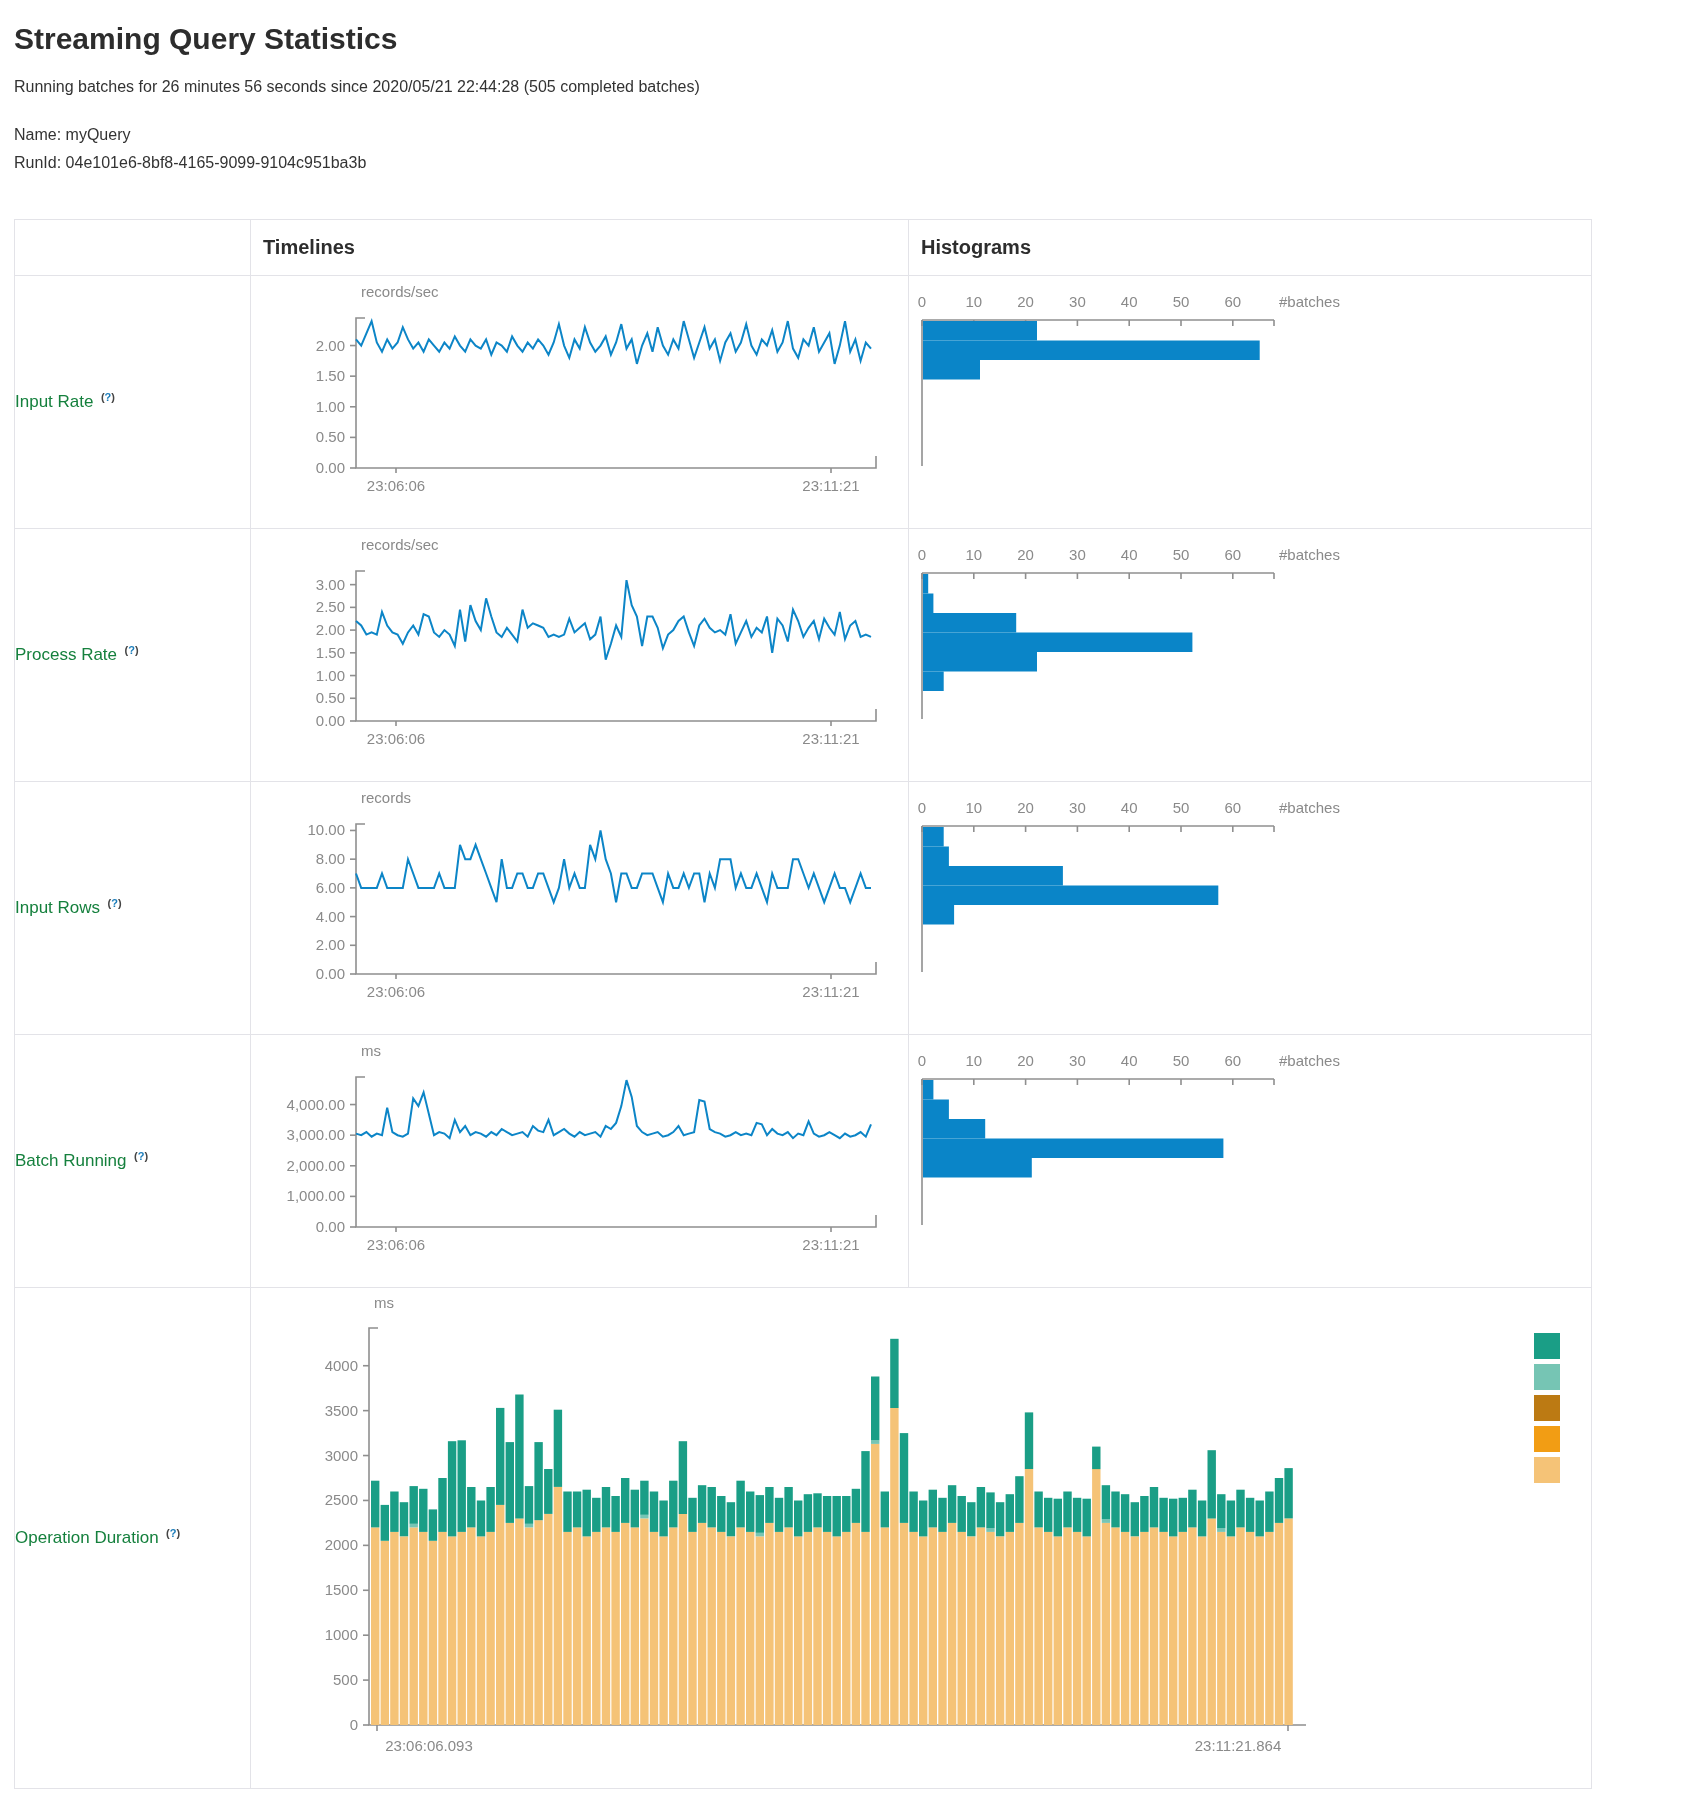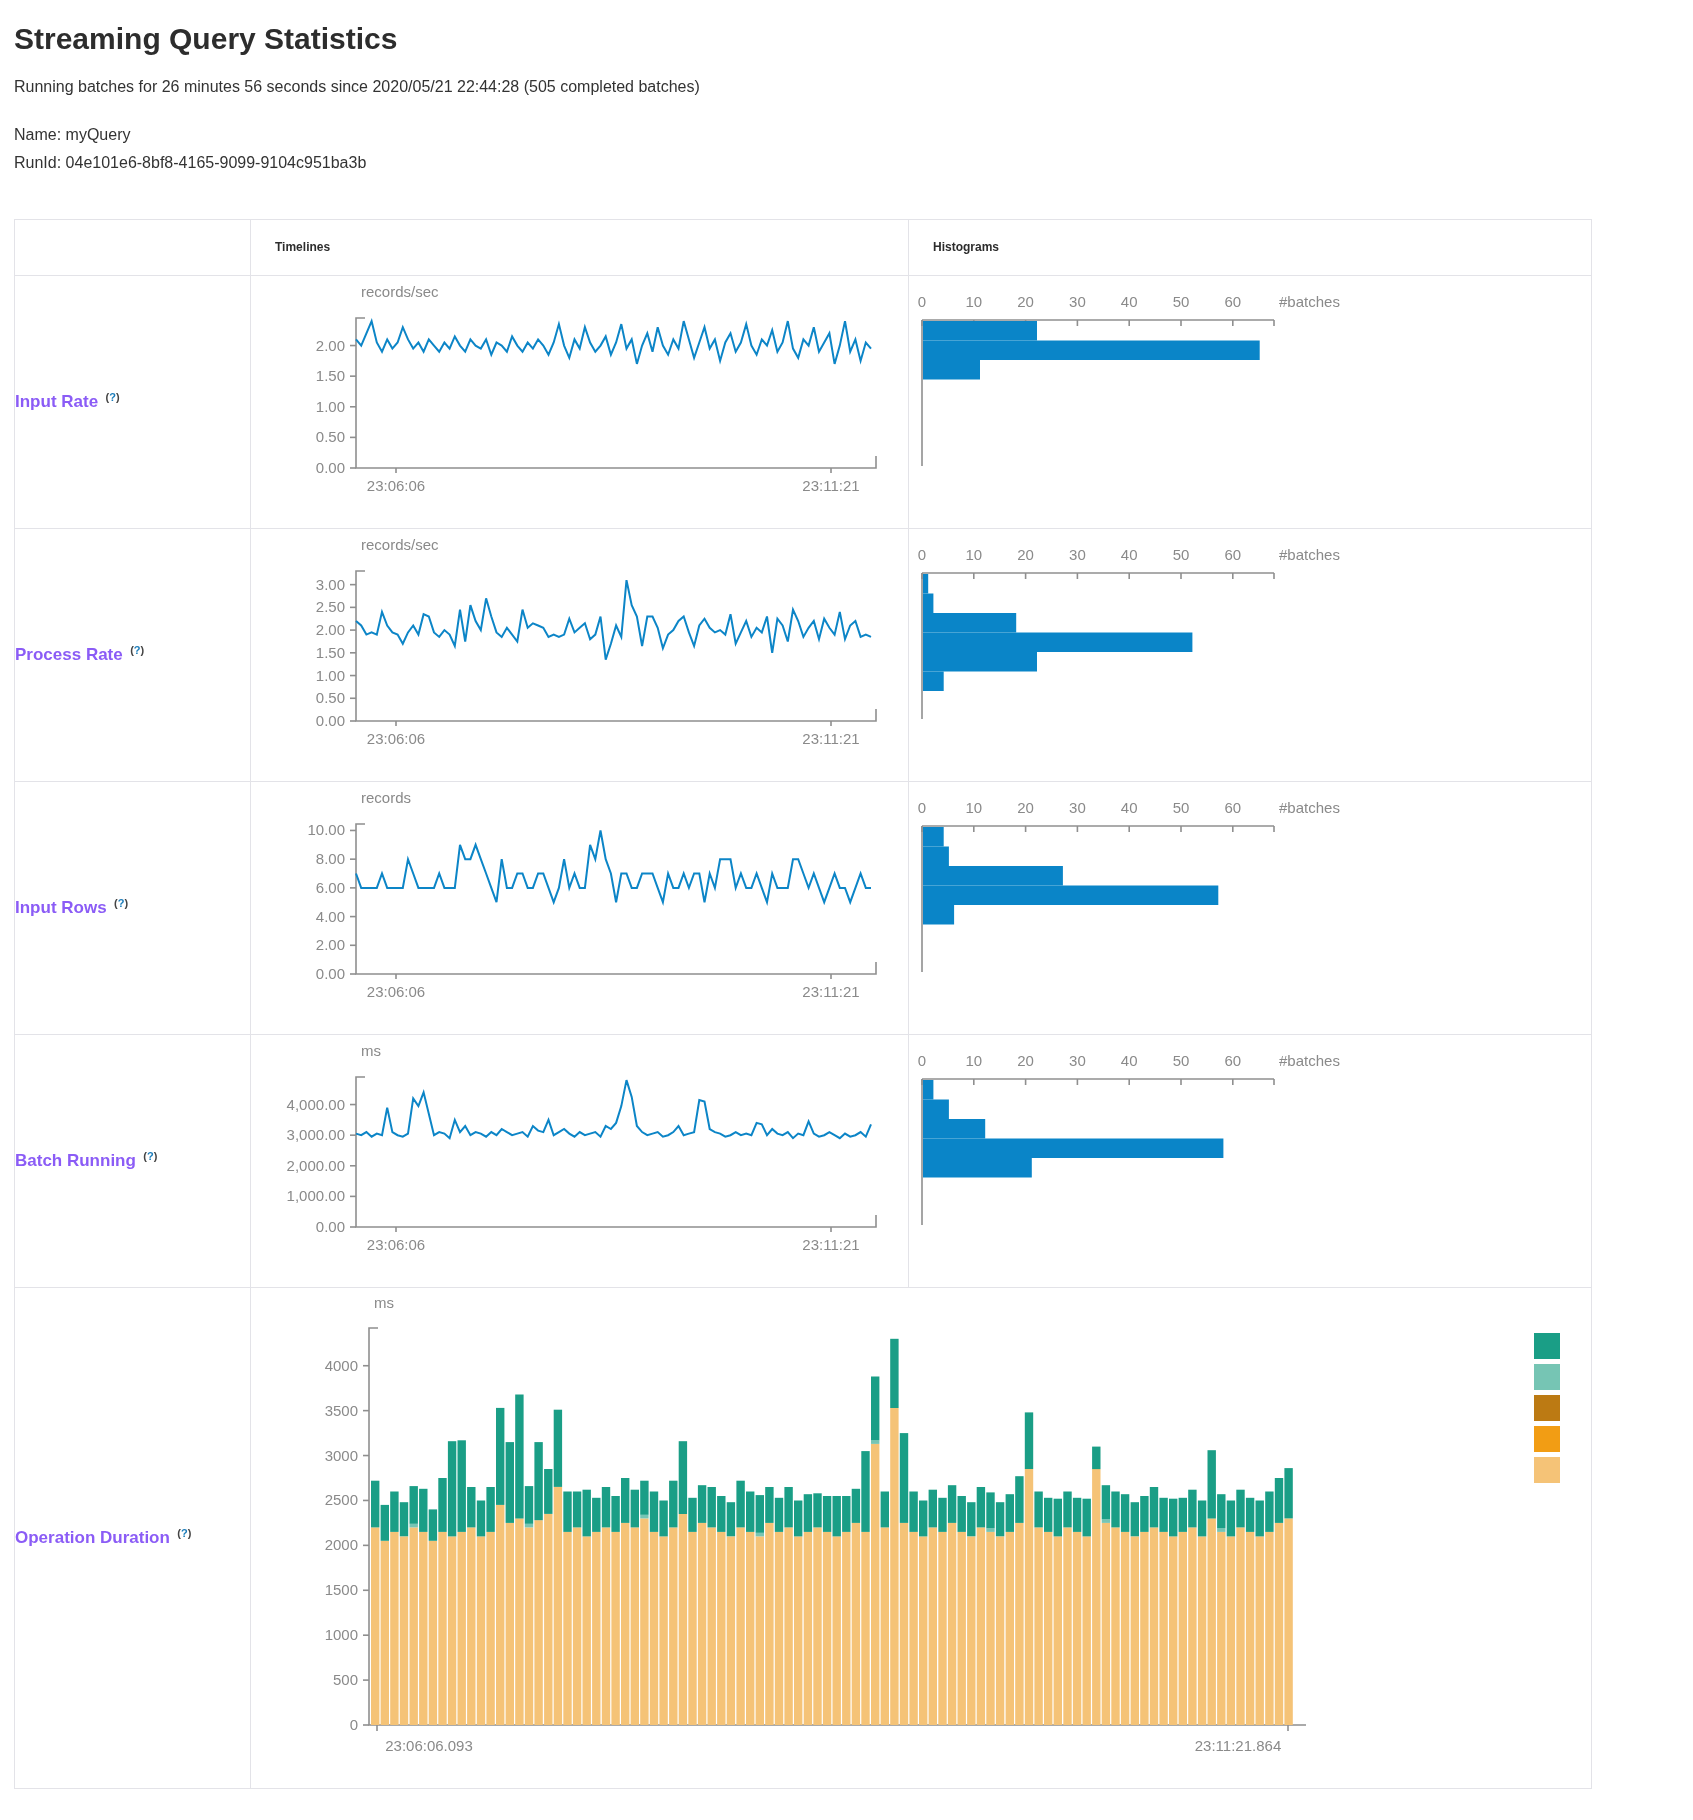--- a/index.html
+++ b/index.html
@@ -6,23 +6,23 @@
     font-family:"Liberation Sans","DejaVu Sans",sans-serif;}
   .page{width:1693px;min-height:1820px;box-sizing:border-box;padding:14px 14px 30px 14px;}
   h1{font-size:30px;margin:8px 0 0 0;color:#2d2d2d;font-weight:700;}
   .subtitle{font-size:16px;margin-top:22px;color:#333;}
   .query-info{margin-top:26px;font-size:16px;line-height:1.65;}
   .query-info div{margin-bottom:2px;}
   b{font-weight:400;}
   table.metrics{border-collapse:collapse;table-layout:fixed;width:1577px;margin-top:42px;}
   table.metrics th,table.metrics td{border:1px solid #e3e3e8;padding:0;box-sizing:border-box;}
   table.metrics th{height:56px;text-align:left;vertical-align:middle;
-    font-size:12px;font-weight:700;color:#2d2d2d;padding-left:24px;}
+    font-size:20px;font-weight:700;color:#2d2d2d;padding-left:12px;}
   td.label-cell{vertical-align:middle;padding-left:14px;}
-  .metric-label{font-weight:700;font-size:17px;color:#8b5cf6;}
+  .metric-label{font-weight:400;font-size:17px;color:#15803d;}
   sup.help{font-size:11px;font-weight:700;color:#444;cursor:pointer;margin-left:3px;}
   sup.help .q{color:#1a7cba;}
   td.chart-cell{vertical-align:top;background:#fff;}
   svg text.axis-label{fill:#8a8a8a;font-size:15px;font-family:"Liberation Sans","DejaVu Sans",sans-serif;}
   svg .axis{stroke:#8f8f8f;stroke-width:1.6;fill:none;}
 </style>
 </head>
 <body>
 
 <div class="page">

